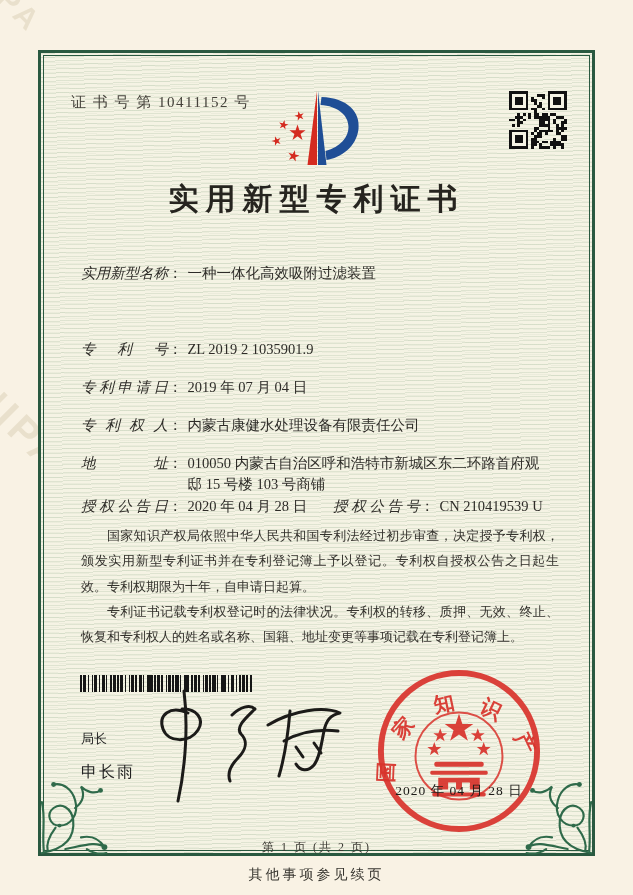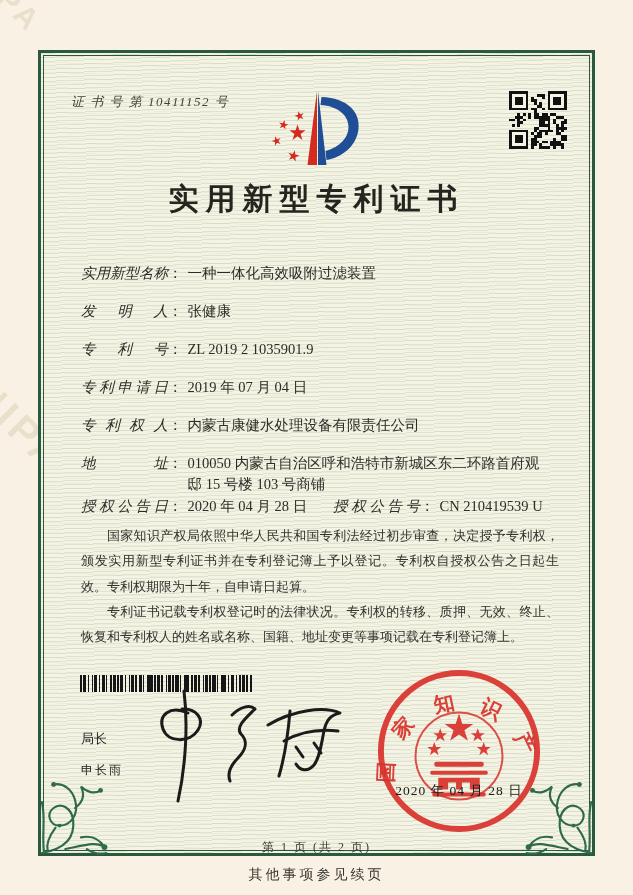--- a/index.html
+++ b/index.html
@@ -26,21 +26,21 @@
     border:3px solid #2a5940;
     background-color:#f5f3e4;
     background-image:
       repeating-linear-gradient(178deg, rgba(120,156,118,0.18) 0 1px, transparent 1px 4px),
       repeating-linear-gradient(2deg, rgba(120,156,118,0.08) 0 1px, transparent 1px 5px);
   }
   .frame-inner{position:absolute;inset:2px;border:1px solid #2a5940;pointer-events:none;}
   .flourish{position:absolute;bottom:-5px;width:88px;height:100px;}
   .flourish.left{left:-5px;}
   .flourish.right{right:-5px;transform:scaleX(-1);}
-  .cert-no{position:absolute;left:30px;top:40px;font-size:13px;letter-spacing:1.5px;color:#44413a;font-style:italic;}
+  .cert-no{position:absolute;left:30px;top:40px;font-size:15px;letter-spacing:1.5px;color:#44413a;}
   .logo{position:absolute;left:198px;top:32px;width:165px;height:90px;}
   .qr{position:absolute;left:468px;top:38px;width:58px;height:58px;}
   .title{
     position:absolute;left:0;top:126px;width:100%;text-align:center;
     font-size:30px;font-weight:bold;letter-spacing:7px;color:#26241f;
   }
   .field-row{position:absolute;left:40px;font-size:14.5px;line-height:21px;white-space:nowrap;}
   .flabel{display:inline-block;width:87px;text-align:justify;text-align-last:justify;vertical-align:top;font-style:italic;}
   .fcolon{display:inline-block;vertical-align:top;}
   .fvalue{display:inline-block;margin-left:5px;max-width:366px;vertical-align:top;white-space:normal;}
@@ -50,21 +50,21 @@
   .barcode{
     position:absolute;left:39px;top:622px;width:172px;height:17px;
     background:repeating-linear-gradient(90deg,
       #161616 0 1.5px, transparent 1.5px 3px,
       #161616 3px 6px, transparent 6px 7.5px,
       #161616 7.5px 8.5px, transparent 8.5px 11.5px,
       #161616 11.5px 13px, transparent 13px 14px,
       #161616 14px 17px, transparent 17px 18.5px);
   }
   .signer-title{position:absolute;left:40px;top:677px;font-family:"Liberation Sans","DejaVu Sans",sans-serif;font-size:13px;color:#222;}
-  .signer-name{position:absolute;left:40px;top:709px;font-family:"Liberation Sans","DejaVu Sans",sans-serif;font-size:12px;color:#222;letter-spacing:2px;text-align:right;}
+  .signer-name{position:absolute;left:40px;top:709px;font-family:"Liberation Sans","DejaVu Sans",sans-serif;font-size:16px;color:#222;letter-spacing:2px;text-align:right;}
   .signature{position:absolute;left:97px;top:630px;width:215px;height:125px;}
   .seal{position:absolute;left:334px;top:614px;width:168px;height:168px;}
   .seal-date{
     position:absolute;left:352px;top:729px;width:132px;text-align:center;
     font-size:13.5px;color:#1d1b18;letter-spacing:1px;white-space:nowrap;
   }
   .page-info{position:absolute;left:0;top:786px;width:100%;text-align:center;font-size:12px;letter-spacing:2px;color:#3a3832;}
   .footer-note{
     position:absolute;left:0;top:866px;width:100%;text-align:center;
     font-size:14px;letter-spacing:3px;color:#37352f;
@@ -264,23 +264,20 @@
         <rect x="0" y="14" width="7" height="7" fill="#111"></rect>
         <rect x="1" y="15" width="5" height="5" fill="#f5f3e4"></rect>
         <rect x="2" y="16" width="3" height="3" fill="#111"></rect>
       </svg>
 
     <div class="title">实用新型专利证书</div>
 
     <div class="field-row" style="top:210px">
       <span class="flabel">实用新型名称</span><span class="fcolon">：</span><span class="fvalue">一种一体化高效吸附过滤装置</span>
     </div>
-    <div class="field-row" style="top:248px">
-      <span class="flabel">发明人</span><span class="fcolon">：</span><span class="fvalue">张健康</span>
-    </div>
     <div class="field-row" style="top:286px">
       <span class="flabel">专利号</span><span class="fcolon">：</span><span class="fvalue">ZL 2019 2 1035901.9</span>
     </div>
     <div class="field-row" style="top:324px">
       <span class="flabel">专利申请日</span><span class="fcolon">：</span><span class="fvalue">2019 年 07 月 04 日</span>
     </div>
     <div class="field-row" style="top:362px">
       <span class="flabel">专利权人</span><span class="fcolon">：</span><span class="fvalue">内蒙古康健水处理设备有限责任公司</span>
     </div>
     <div class="field-row" style="top:400px">

